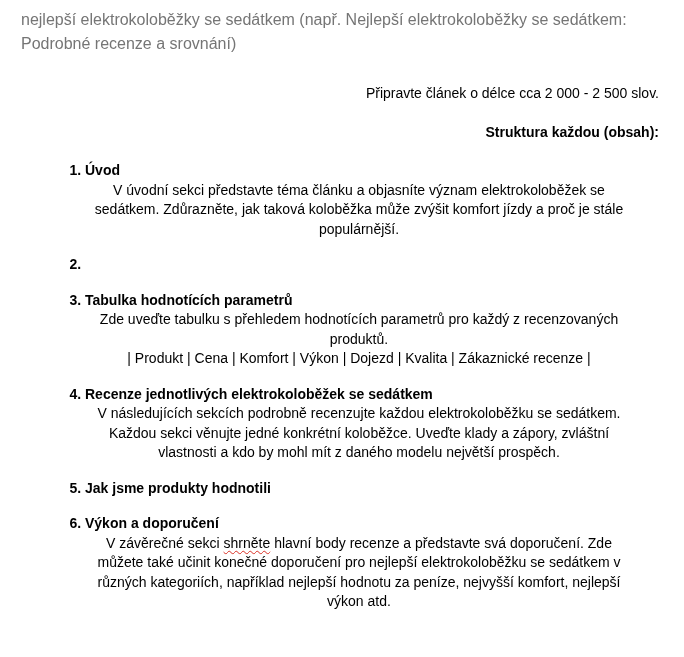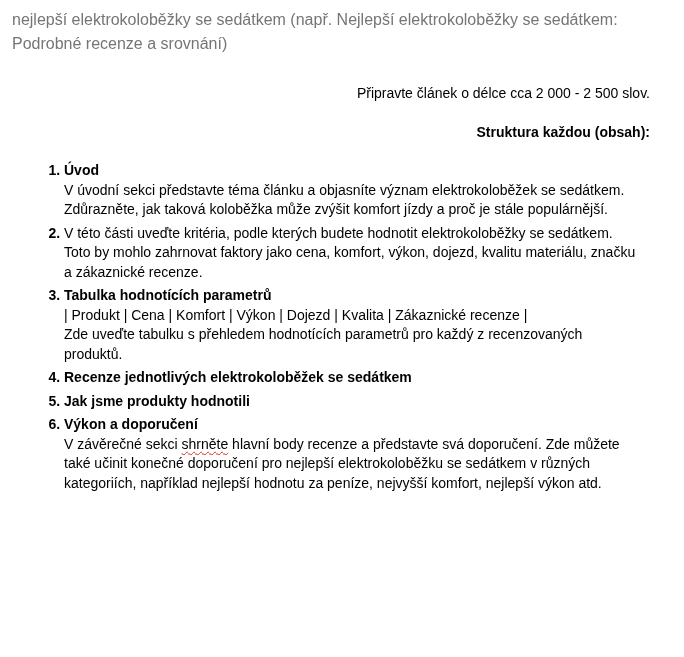--- a/index.html
+++ b/index.html
@@ -10,21 +10,21 @@
     body {
       width: 684px;
       height: 657px;
       overflow: hidden;
       position: relative;
       font-family: "Liberation Sans", sans-serif;
       color: #000000;
     }
     .doc {
       position: absolute;
-      left: 12px;
+      left: 21px;
       top: 8px;
       width: 650px;
     }
     .intro {
       color: #757575;
       font-size: 16px;
       line-height: 24px;
       margin: 0;
       width: 640px;
     }
@@ -37,32 +37,33 @@
     .p-length { margin-top: 28px; }
     .p-heading { margin-top: 19px; font-weight: bold; }
     ol.structure {
       margin: 19px 0 0 0;
       padding: 0 0 0 48px;
       font-size: 14px;
       line-height: 19.5px;
       width: 580px;
     }
     ol.structure li {
-      margin: 4px;
+      margin: 16px;
       padding-left: 0px;
     }
     ol.structure li::marker {
       font-weight: bold;
     }
     .item-title {
       font-weight: bold;
       display: block;
     }
     .item-body {
       display: block;
+      text-align: center;
     }
     .spell-error {
       text-decoration: underline wavy #d93025;
       text-decoration-thickness: 1px;
       text-underline-offset: 2px;
     }
   </style>
 </head>
 <body>
 
@@ -72,29 +73,29 @@
   <p class="para p-length">Připravte článek o délce cca 2 000 - 2 500 slov.</p>
 
   <p class="para p-heading">Struktura každou (obsah):</p>
 
   <ol class="structure">
     <li>
       <span class="item-title">Úvod</span>
       <span class="item-body">V úvodní sekci představte téma článku a objasníte význam elektrokoloběžek se sedátkem. Zdůrazněte, jak taková koloběžka může zvýšit komfort jízdy a proč je stále populárnější.</span>
     </li>
     <li>
-      <span class="item-body">V této části uveďte kritéria, podle kterých budete hodnotit elektrokoloběžky se sedátkem. Toto by mohlo zahrnovat faktory jako cena, komfort, výkon, dojezd, kvalitu materiálu, značku a zákaznické recenze.</span>
     </li>
     <li>
       <span class="item-title">Tabulka hodnotících parametrů</span>
+      <span class="item-body">Zde uveďte tabulku s přehledem hodnotících parametrů pro každý z recenzovaných produktů.</span>
       <span class="item-body">| Produkt | Cena | Komfort | Výkon | Dojezd | Kvalita | Zákaznické recenze |</span>
-      <span class="item-body">Zde uveďte tabulku s přehledem hodnotících parametrů pro každý z recenzovaných produktů.</span>
     </li>
     <li>
       <span class="item-title">Recenze jednotlivých elektrokoloběžek se sedátkem</span>
+      <span class="item-body">V následujících sekcích podrobně recenzujte každou elektrokoloběžku se sedátkem. Každou sekci věnujte jedné konkrétní koloběžce. Uveďte klady a zápory, zvláštní vlastnosti a kdo by mohl mít z daného modelu největší prospěch.</span>
     </li>
     <li>
       <span class="item-title">Jak jsme produkty hodnotili</span>
     </li>
     <li>
       <span class="item-title">Výkon a doporučení</span>
       <span class="item-body"><span>V závěrečné sekci </span><span class="spell-error">shrněte</span><span> hlavní body recenze a představte svá doporučení. Zde můžete také učinit konečné doporučení pro nejlepší elektrokoloběžku se sedátkem v různých kategoriích, například nejlepší hodnotu za peníze, nejvyšší komfort, nejlepší výkon atd.</span></span>
     </li>
   </ol>
 </div>

